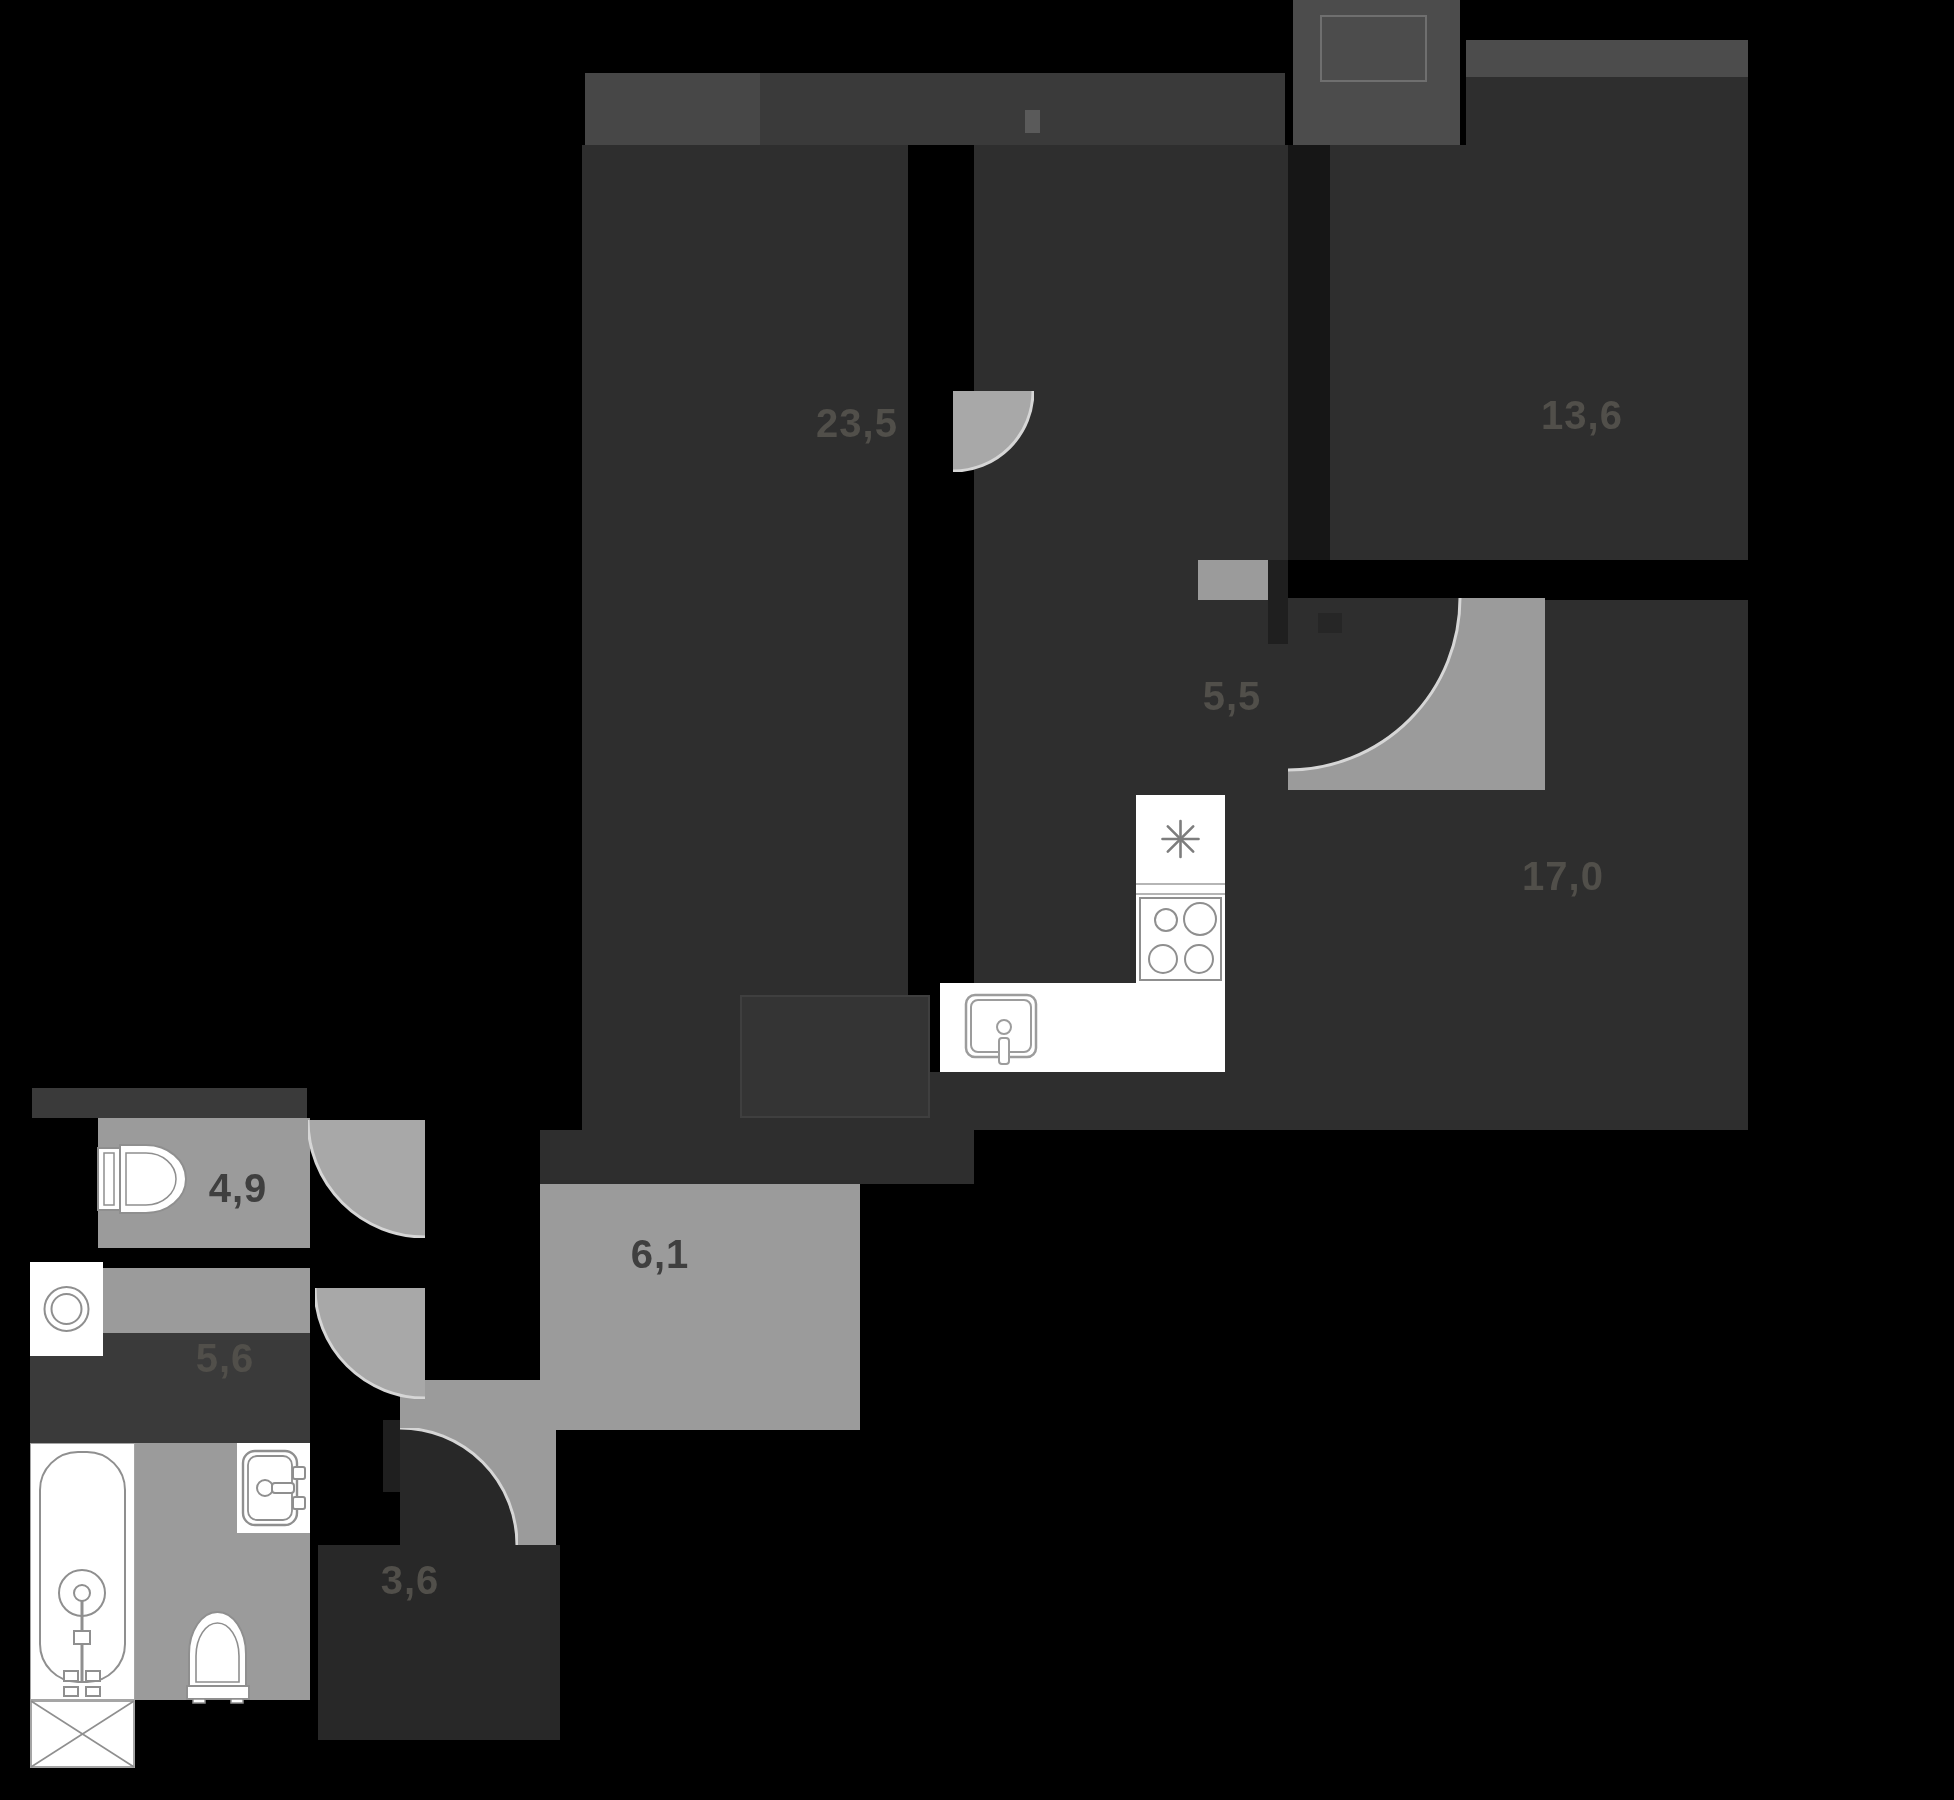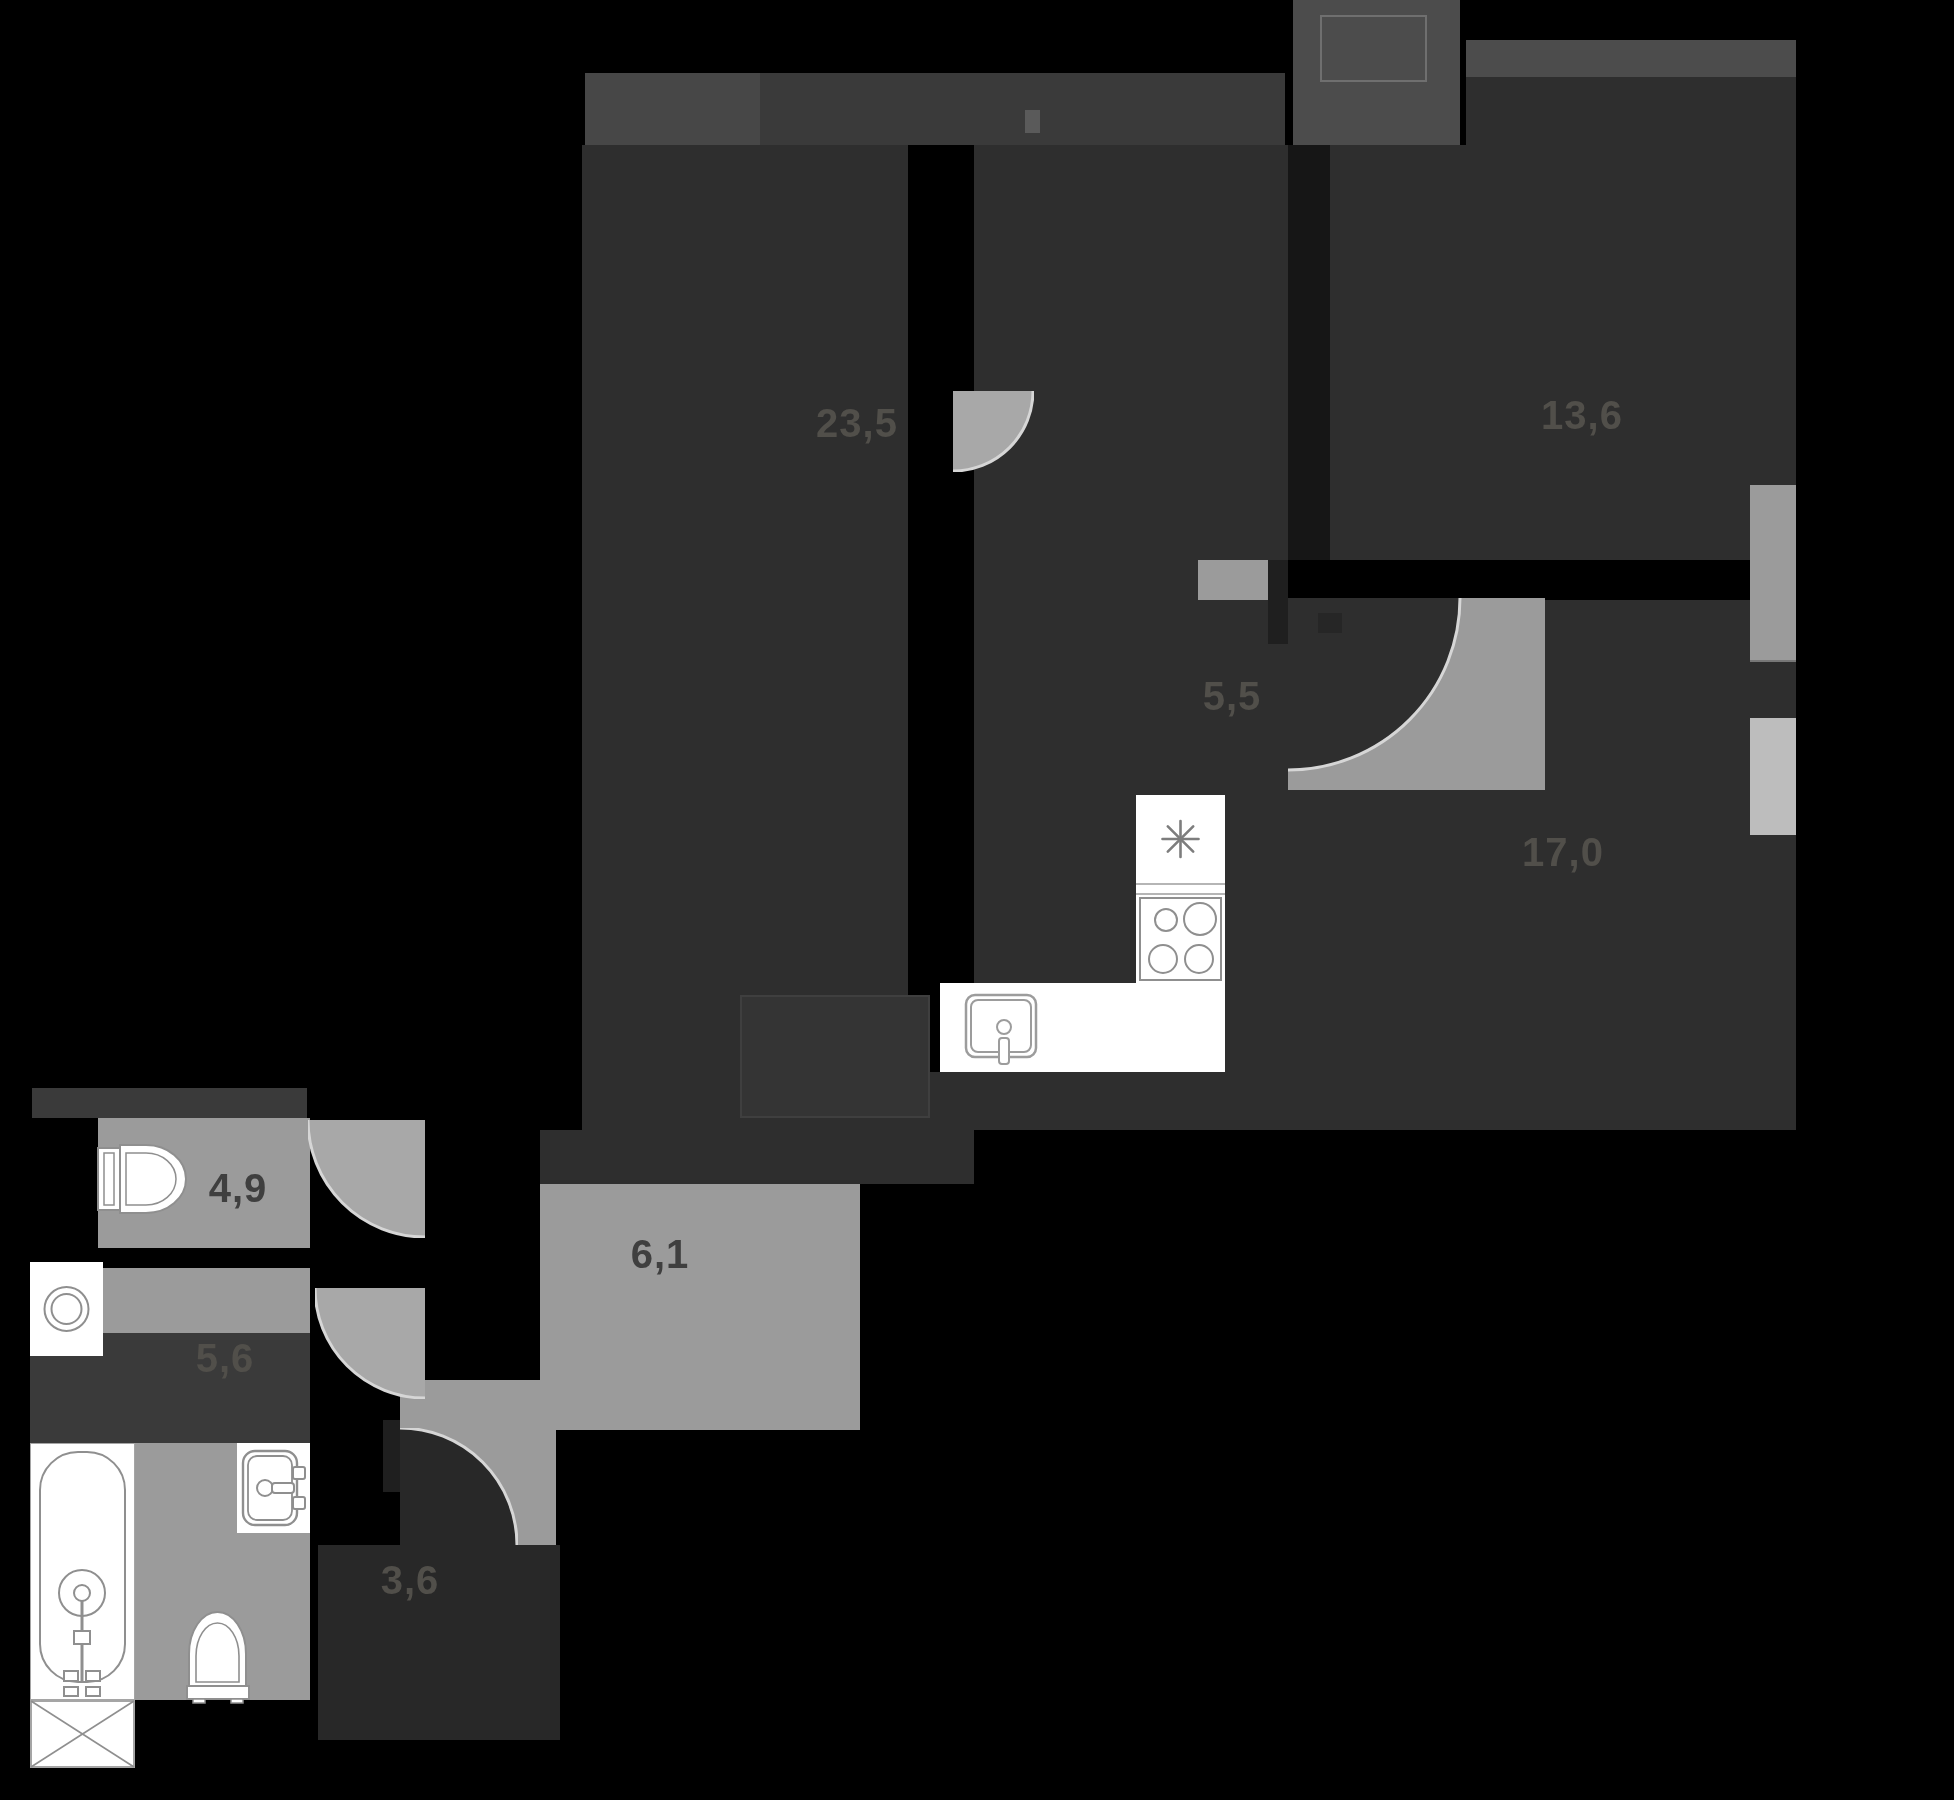--- a/index.html
+++ b/index.html
@@ -1,17 +1,17 @@
 <!DOCTYPE html>
 <html style="--bg: #000000; --floor-dark: #2e2e2e; --floor-darker: #282828; --floor-light: #9b9b9b; --wall-a: #3a3a3a; --wall-b: #474747; --wall-c: #4c4c4c; --wall-d: #5a5a5a; --window-light: #bdbdbd; --fan-light: #a8a8a8; --arc-stroke: #d6d6d6; --fixture-fill: #ffffff; --fixture-stroke: #8f8f8f; --leaf-dark: #1f1f1f; --wardrobe-fill: #343434; --wardrobe-stroke: #3f3f3f; --label-on-dark: #514f4a; --label-on-light: #3f3f3f;"><head>
 <meta charset="utf-8">
 <style>
   html,body{margin:0;padding:0;background:#000;}
   #stage{position:relative;width:1748px;height:1800px;background:var(--bg,#000);
-         font-family:"Liberation Sans", sans-serif;overflow:hidden;padding-left:48px;}
+         font-family:"Liberation Sans", sans-serif;overflow:hidden;}
   .abs{position:absolute;}
   .lbl{position:absolute;transform:translate(-50%,-50%);font-size:40px;font-weight:700;
        letter-spacing:1px;white-space:nowrap;}
   .lbl.on-dark{color:var(--label-on-dark,#514f4a);}
   .lbl.on-light{color:var(--label-on-light,#3f3f3f);}
   svg{display:block;}
 </style>
 </head>
 <body>
 
@@ -155,20 +155,20 @@
   <svg class="abs" style="left:185px;top:1608px;" width="66" height="96" viewBox="0 0 66 96">
     <path d="M 4 78 L 4 46 A 28.5 42 0 0 1 61 46 L 61 78 Z" fill="#fff" stroke="var(--fixture-stroke)" stroke-width="2"></path>
     <path d="M 11 74 L 11 48 A 21.5 33 0 0 1 54 48 L 54 74 Z" fill="none" stroke="var(--fixture-stroke)" stroke-width="1.6"></path>
     <rect x="2" y="78" width="62" height="13" fill="#fff" stroke="var(--fixture-stroke)" stroke-width="2"></rect>
     <rect x="8" y="91" width="12" height="4" fill="#fff" stroke="var(--fixture-stroke)" stroke-width="1.5"></rect>
     <rect x="46" y="91" width="12" height="4" fill="#fff" stroke="var(--fixture-stroke)" stroke-width="1.5"></rect>
   </svg>
 
   <span class="lbl on-dark" style="left:857px;top:423px;">23,5</span>
   <span class="lbl on-dark" style="left:1562px;top:415px;margin-left:20px;">13,6</span>
-  <span class="lbl on-dark" style="left:1563px;top:852px;">17,0</span>
+  <span class="lbl on-dark" style="left:1563px;top:876px;">17,0</span>
   <span class="lbl on-dark" style="left:1232px;top:696px;">5,5</span>
   <span class="lbl on-light" style="left:660px;top:1254px;">6,1</span>
   <span class="lbl on-light" style="left:238px;top:1188px;">4,9</span>
   <span class="lbl on-dark" style="left:225px;top:1358px;">5,6</span>
   <span class="lbl on-dark" style="left:410px;top:1580px;">3,6</span>
 
 </div>
 
 </body></html>

